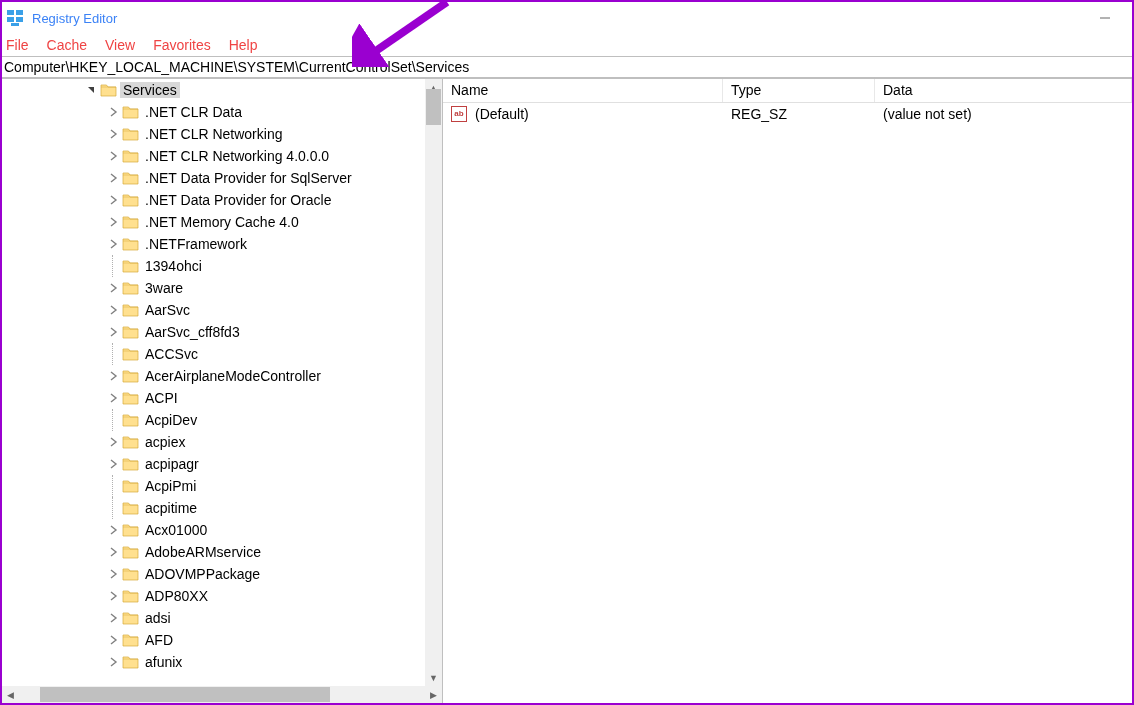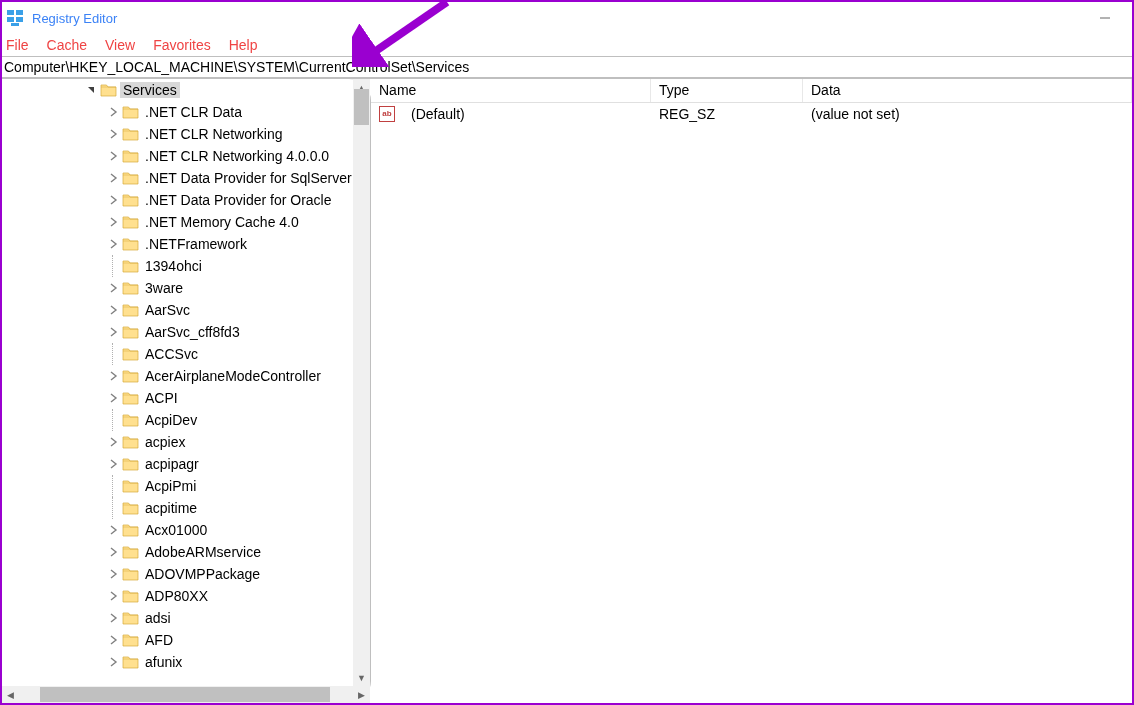--- a/index.html
+++ b/index.html
@@ -71,27 +71,26 @@
     font-size:14px;
   }
   
   .main {
     flex: 1;
     display: flex;
     min-height: 0;
     border-top:1px solid #bfbfbf;
   }
   .tree-pane {
-    width: 369px;
+    width: 441px;
     border-right: 1px solid #bfbfbf;
     display:flex;
     flex-direction:column;
     min-height:0;
     position:relative;
-    border-radius:22px;
   }
   .tree-scroll {
     flex:1;
     overflow:hidden;
     position:relative;
   }
   .tree {
     position:absolute;
     top:0; left:0; right:17px; bottom:0;
     overflow:hidden;
@@ -188,21 +187,21 @@
   .col-type{width:152px;}
   .col-data{flex:1;}
   .list-body {flex:1; overflow:hidden;}
   .list-row {
     height:22px;
     display:flex;
     align-items:center;
     font-size:14px;
   }
   .list-row .cell{padding:0 8px;}
-  .list-row .cell.col-name{display:flex;align-items:center;gap:16px;}
+  .list-row .cell.col-name{display:flex;align-items:center;gap:8px;}
   .reg-icon{
     width:16px;height:16px;flex-shrink:0;
     border:1px solid #c04040;
     background:#fff;
     display:flex;align-items:center;justify-content:center;
     font-size:8px;font-weight:bold;color:#c04040;
     font-family:Arial,sans-serif;
     line-height:1;
   }
   

